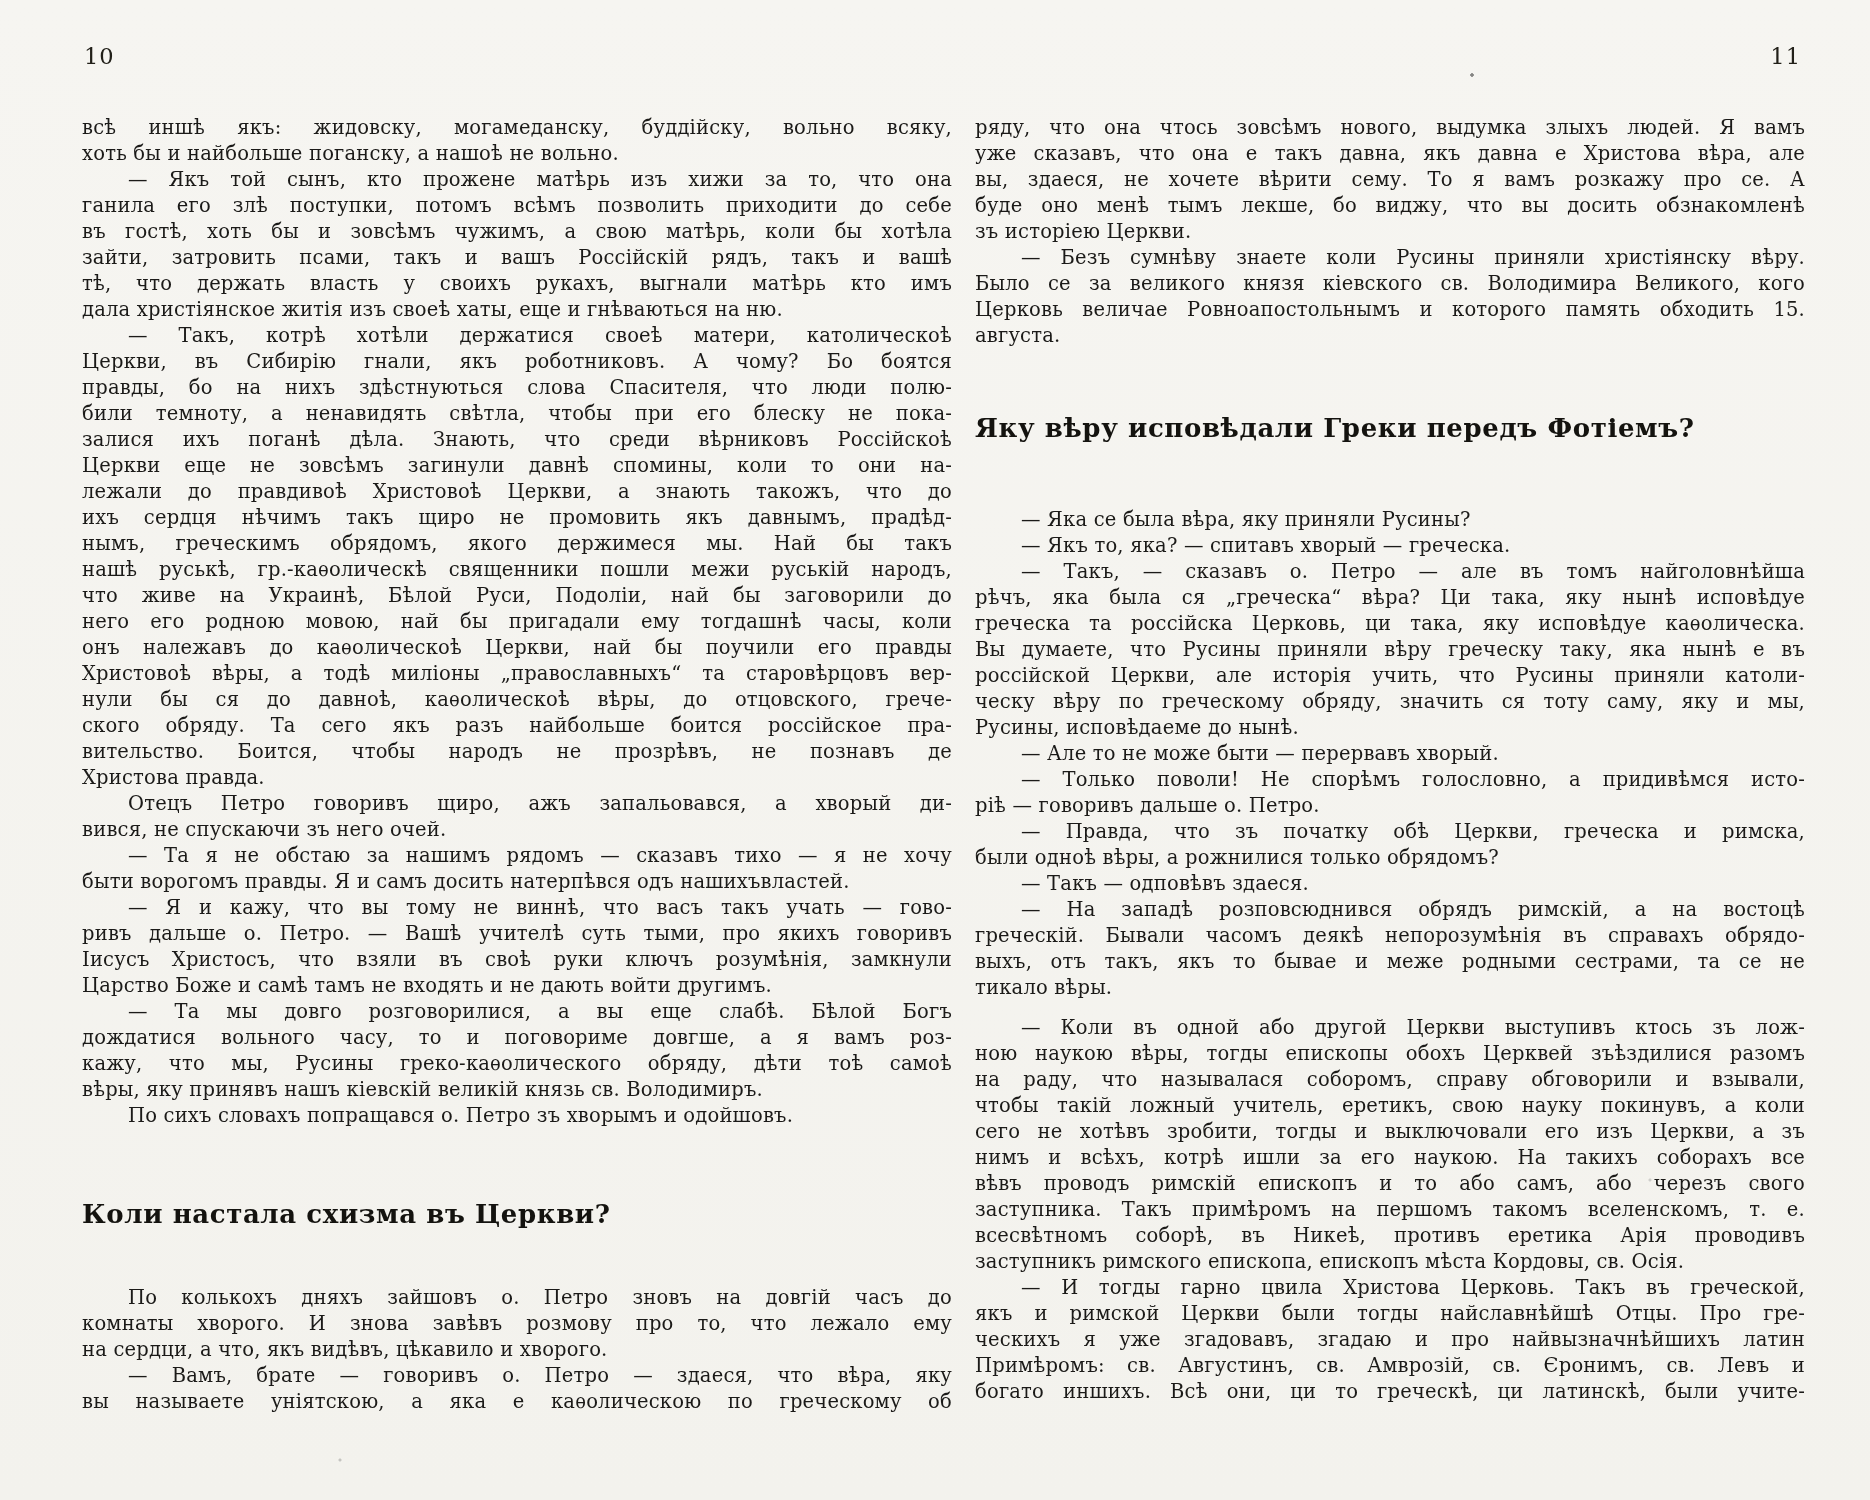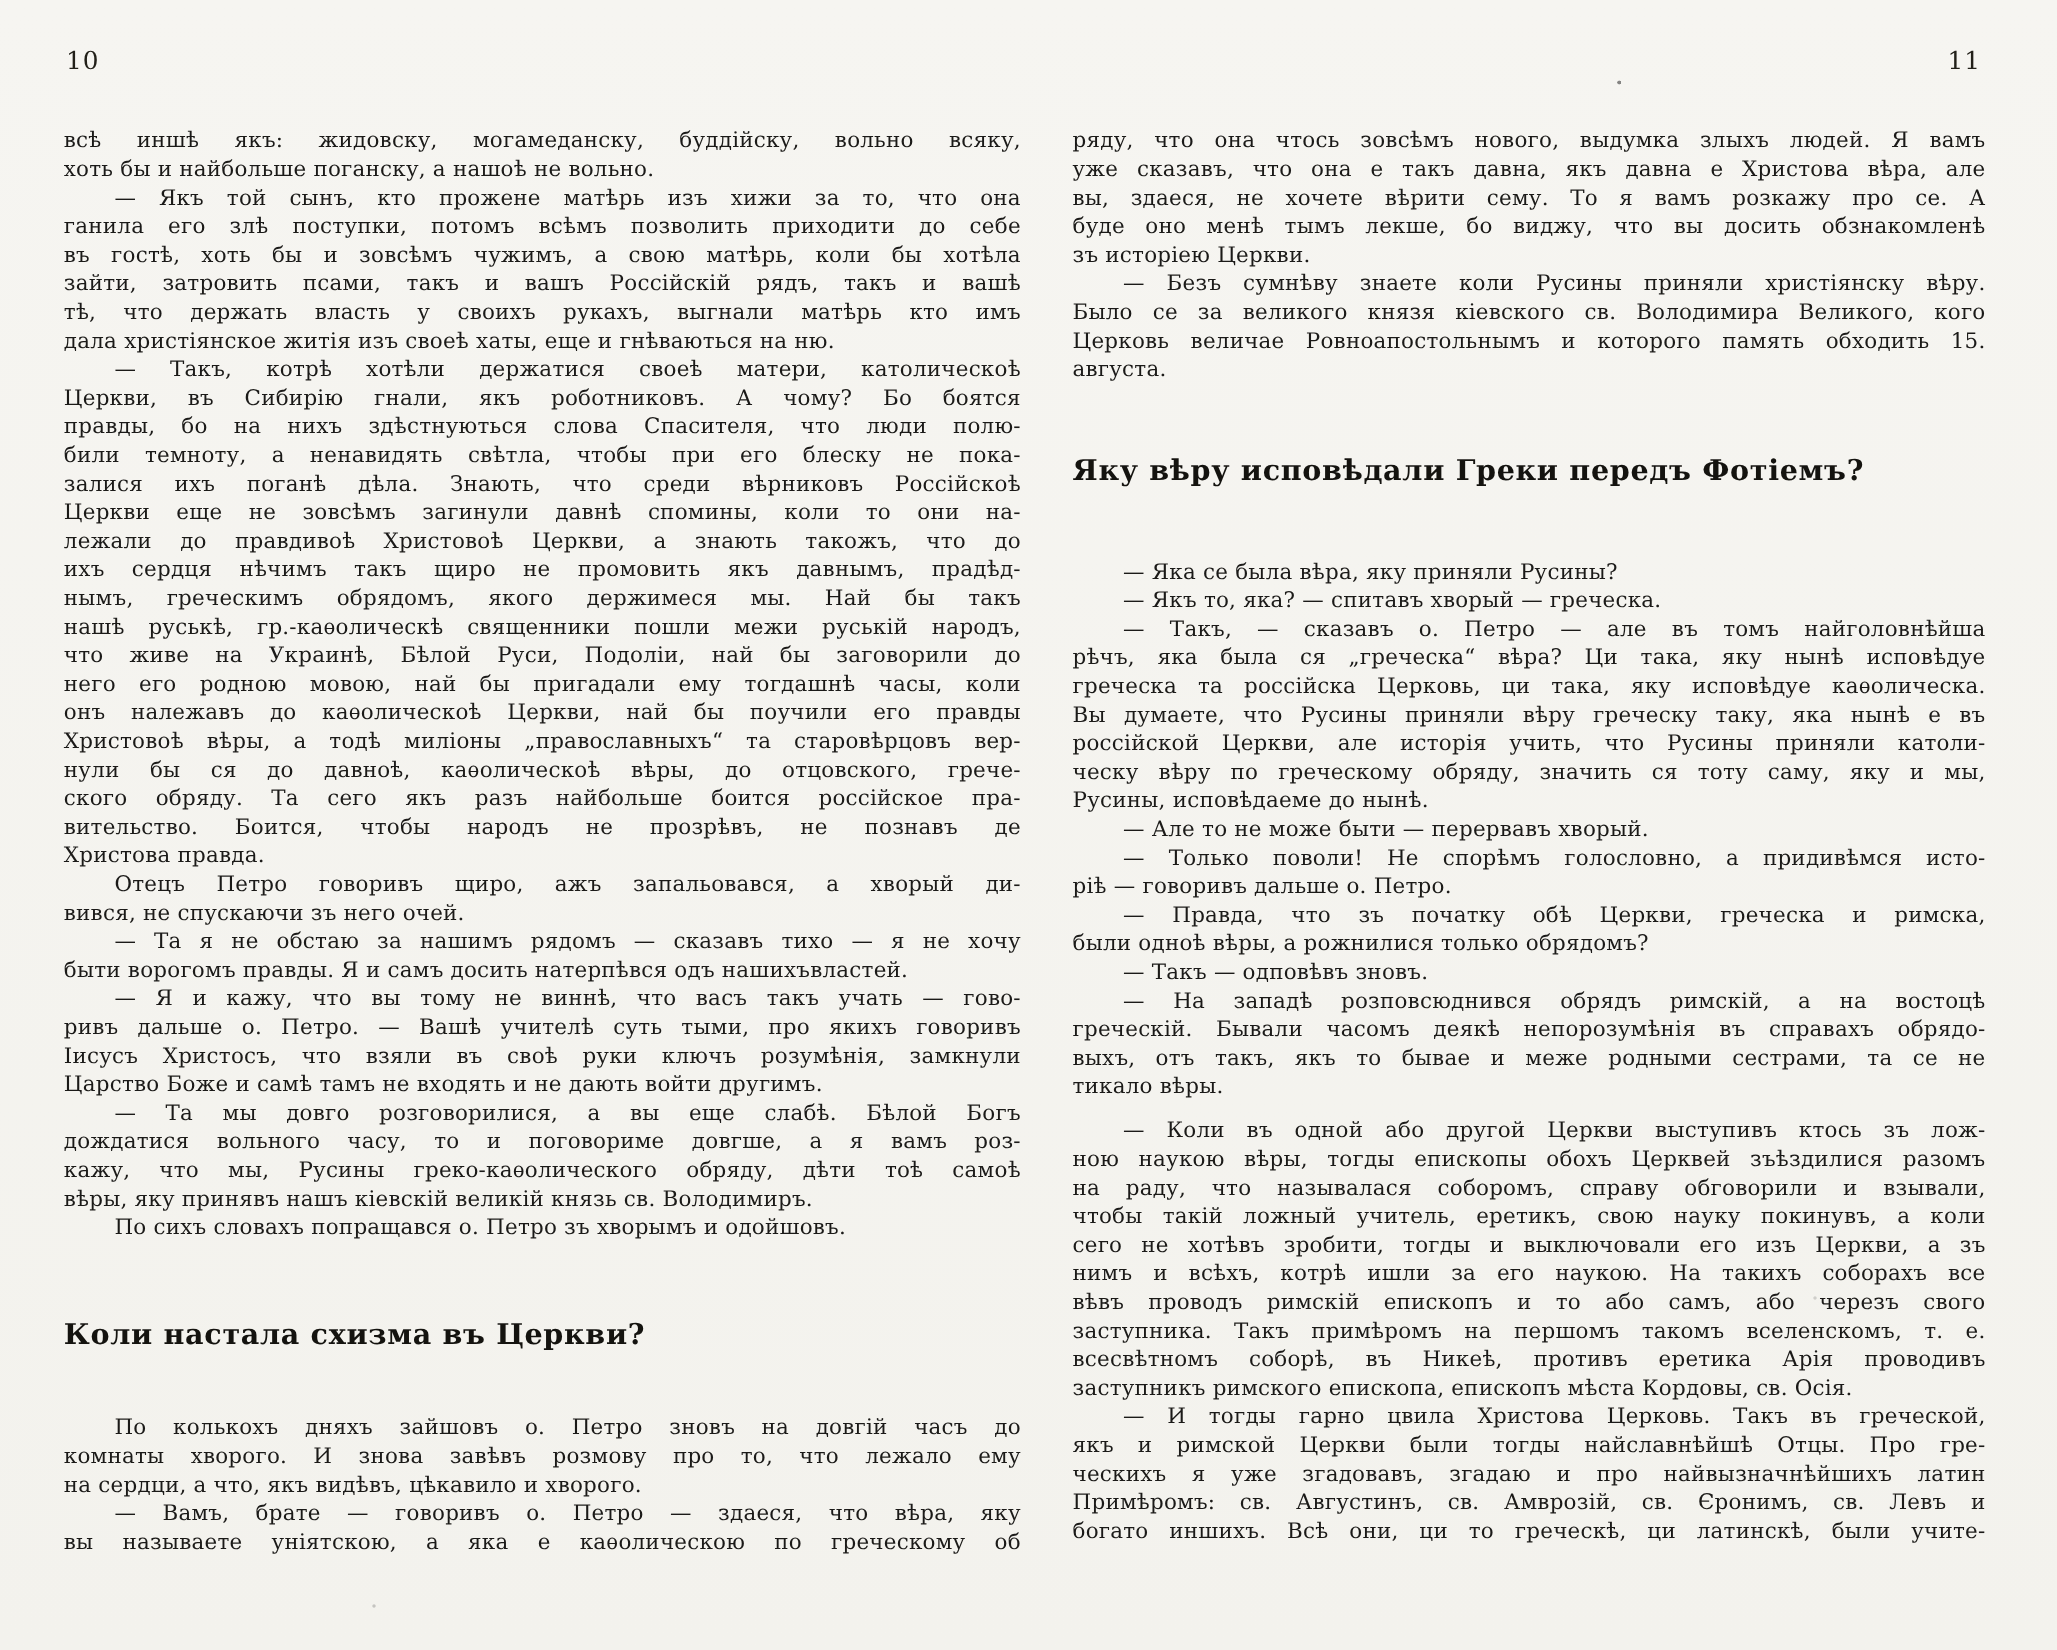--- a/index.html
+++ b/index.html
@@ -11,21 +11,21 @@
   #scan{
     position:relative;width:1870px;height:1500px;overflow:hidden;
     background:
       radial-gradient(circle at 1472px 75px, rgba(40,40,40,.55) 0 1.5px, transparent 2px),
       radial-gradient(circle at 340px 1460px, rgba(60,60,60,.25) 0 1px, transparent 2px),
       radial-gradient(circle at 1650px 1180px, rgba(60,60,60,.2) 0 1px, transparent 2px),
       linear-gradient(#f6f5f1,#f3f2ed);
     color:#1b1a18;
   }
   .page{position:absolute;top:115px;}
-  #page-left{left:58px;width:870px;}
+  #page-left{left:82px;width:870px;}
   #page-right{left:975px;width:830px;}
   .pageno{
     position:absolute;top:-72px;font-size:22.5px;letter-spacing:1px;color:#222019;
   }
   #page-left .pageno{left:2px;}
   #page-right .pageno{right:4px;}
   .para{margin:0;}
   .line{
     display:block;
     font-size:19.5px;
@@ -162,21 +162,21 @@
         </div>
         <div class="para indent">
           <div class="line">— Только поволи! Не спорѣмъ голословно, а придивѣмся исто-</div>
           <div class="line last">ріѣ — говоривъ дальше о. Петро.</div>
         </div>
         <div class="para indent">
           <div class="line">— Правда, что зъ початку обѣ Церкви, греческа и римска,</div>
           <div class="line last">были одноѣ вѣры, а рожнилися только обрядомъ?</div>
         </div>
         <div class="para indent">
-          <div class="line last">— Такъ — одповѣвъ зновъ.</div>
+          <div class="line last">— Такъ — одповѣвъ здаеся.</div>
         </div>
         <div class="para indent">
           <div class="line">— На западѣ розповсюднився обрядъ римскій, а на востоцѣ</div>
           <div class="line">греческій. Бывали часомъ деякѣ непорозумѣнія въ справахъ обрядо-</div>
           <div class="line">выхъ, отъ такъ, якъ то бывае и меже родными сестрами, та се не</div>
           <div class="line last">тикало вѣры.</div>
         </div>
         <div class="para indent gap-before">
           <div class="line">— Коли въ одной або другой Церкви выступивъ ктось зъ лож-</div>
           <div class="line">ною наукою вѣры, тогды епископы обохъ Церквей зъѣздилися разомъ</div>

